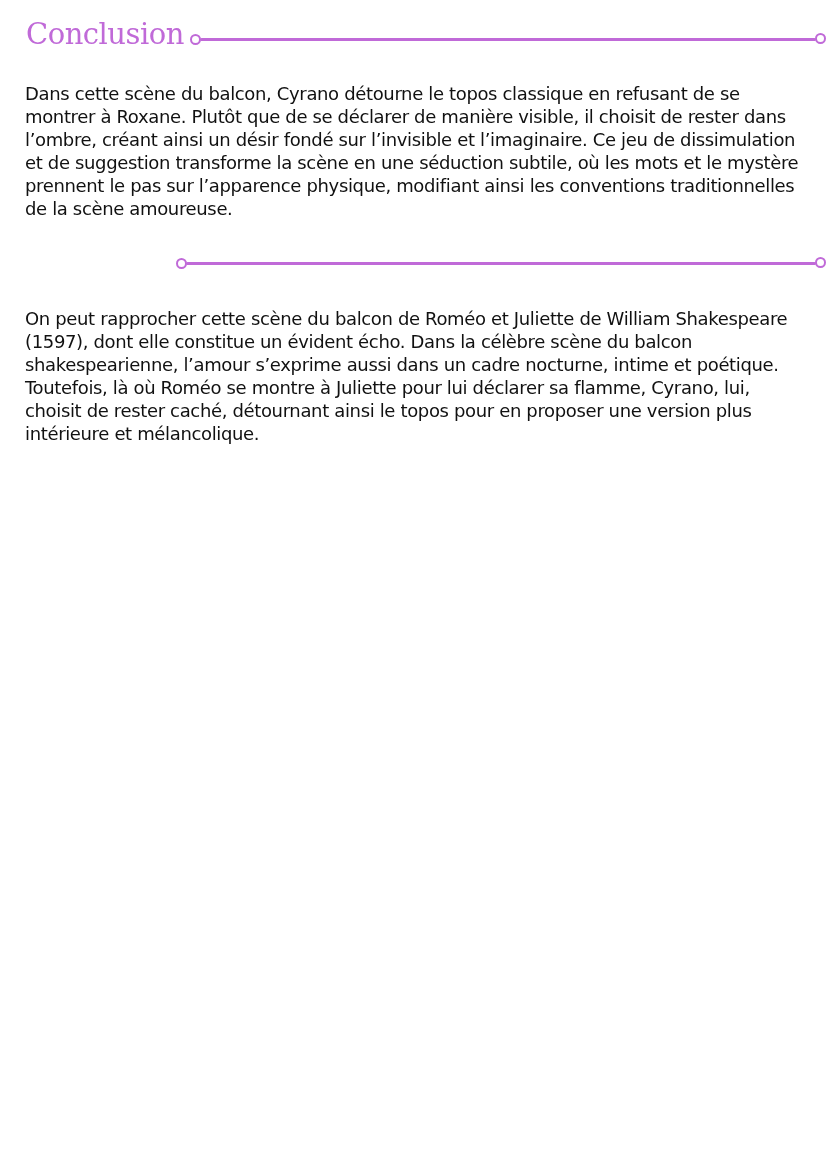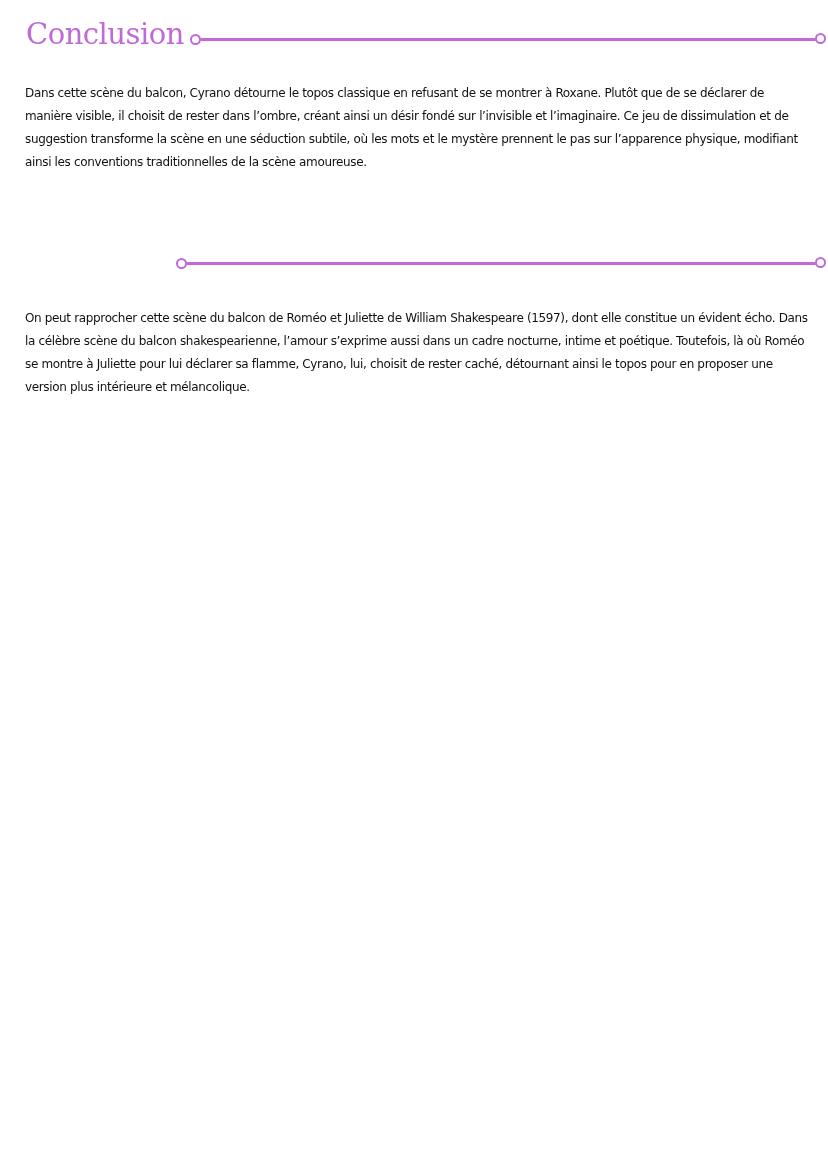--- a/index.html
+++ b/index.html
@@ -11,21 +11,21 @@
       font-size: 29px; color: #c06ad8; letter-spacing: -0.5px;
       line-height: 1; white-space: nowrap; text-align: center;
     }
     .rule { position: absolute; height: 3px; background: #c06ad8; border-radius: 2px; }
     .dot {
       position: absolute; width: 7px; height: 7px; border-radius: 50%;
       border: 2.5px solid #c06ad8; background: #fff;
     }
     .para {
       position: absolute; left: 25px; width: 785px;
-      font-family: "DejaVu Sans", sans-serif; font-size: 12px;
+      font-family: "DejaVu Sans", sans-serif; font-size: 18px;
       line-height: 23px; color: #111111; margin: 0; letter-spacing: -0.35px;
     }
   </style>
 </head>
 <body>
 
 <div class="section-head" style="top:18px;">
   <div class="section-title" style="top:2px;">Conclusion</div>
   <span class="dot" style="left:190px; top:16px;"></span>
   <div class="rule" style="left:200px; width:616px; top:20px;"></div>

